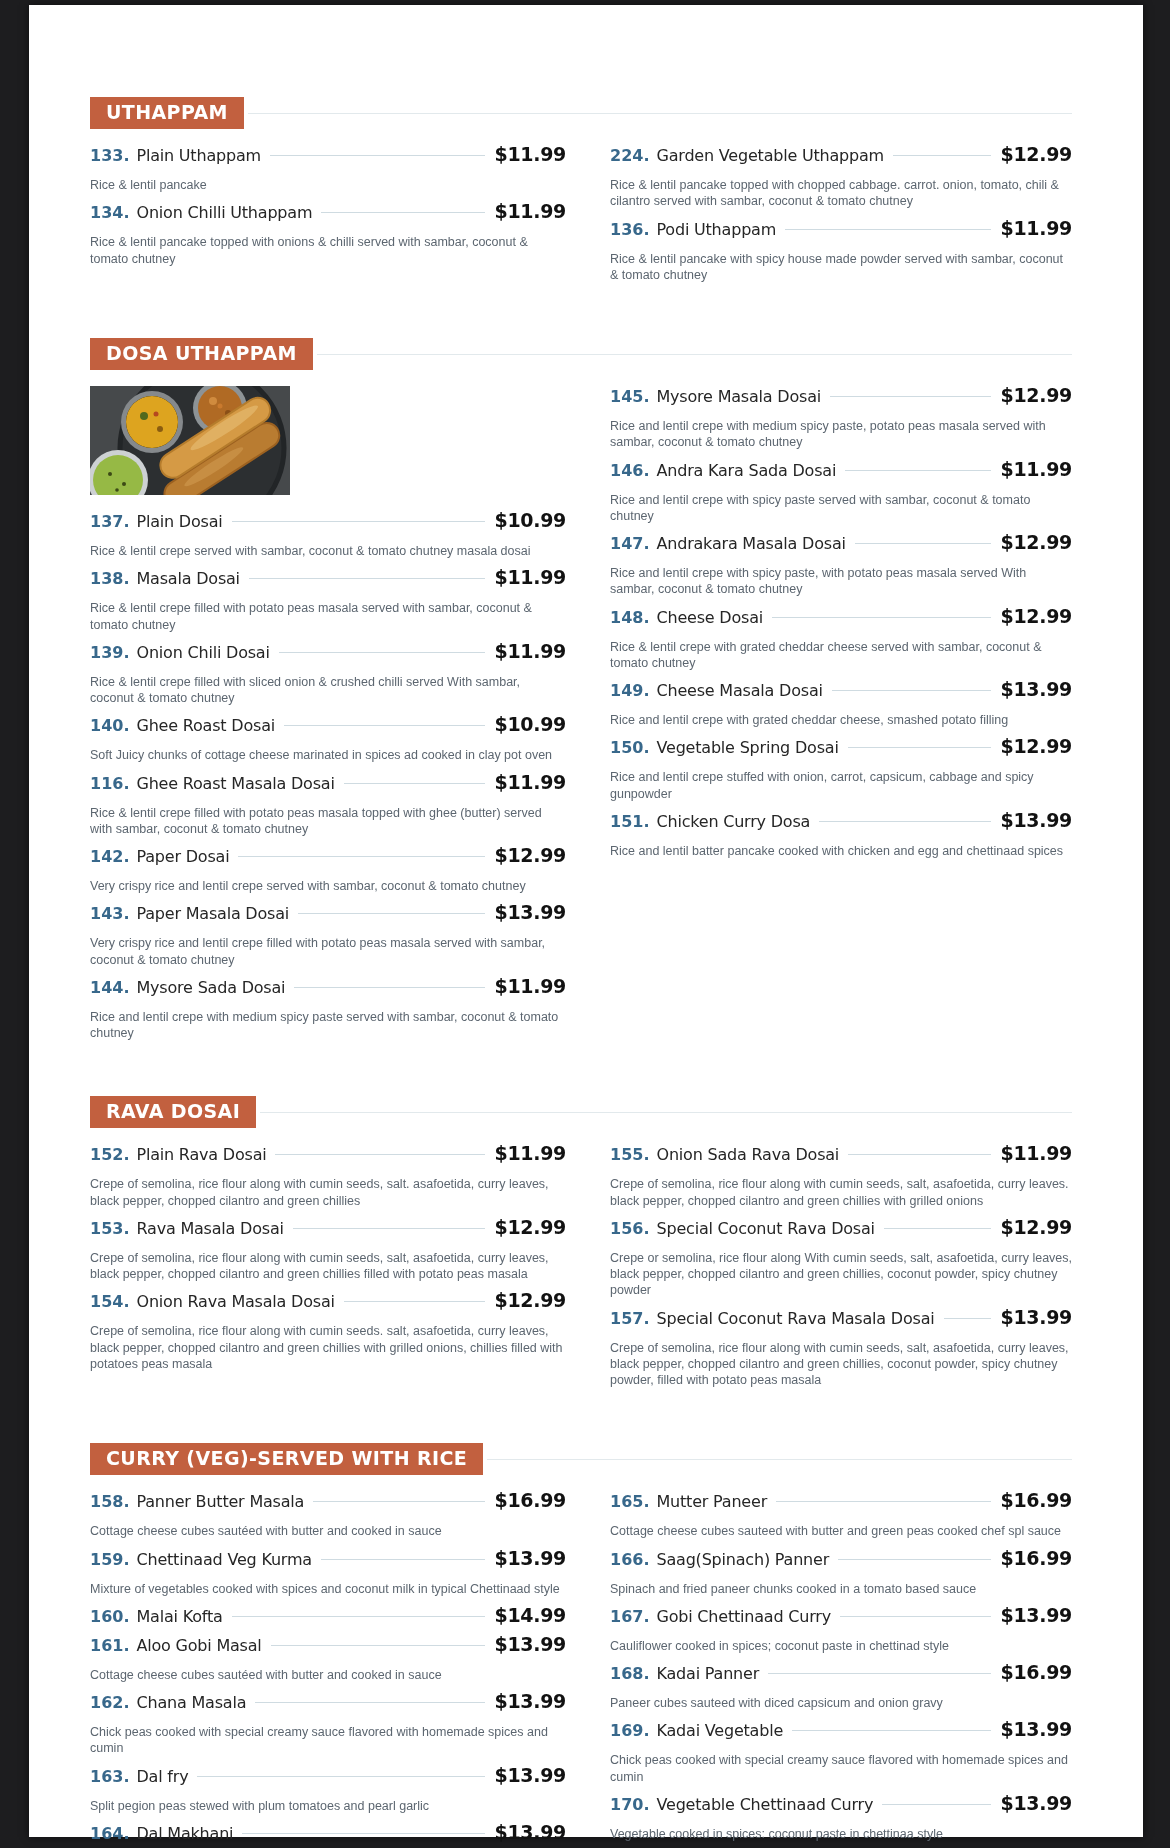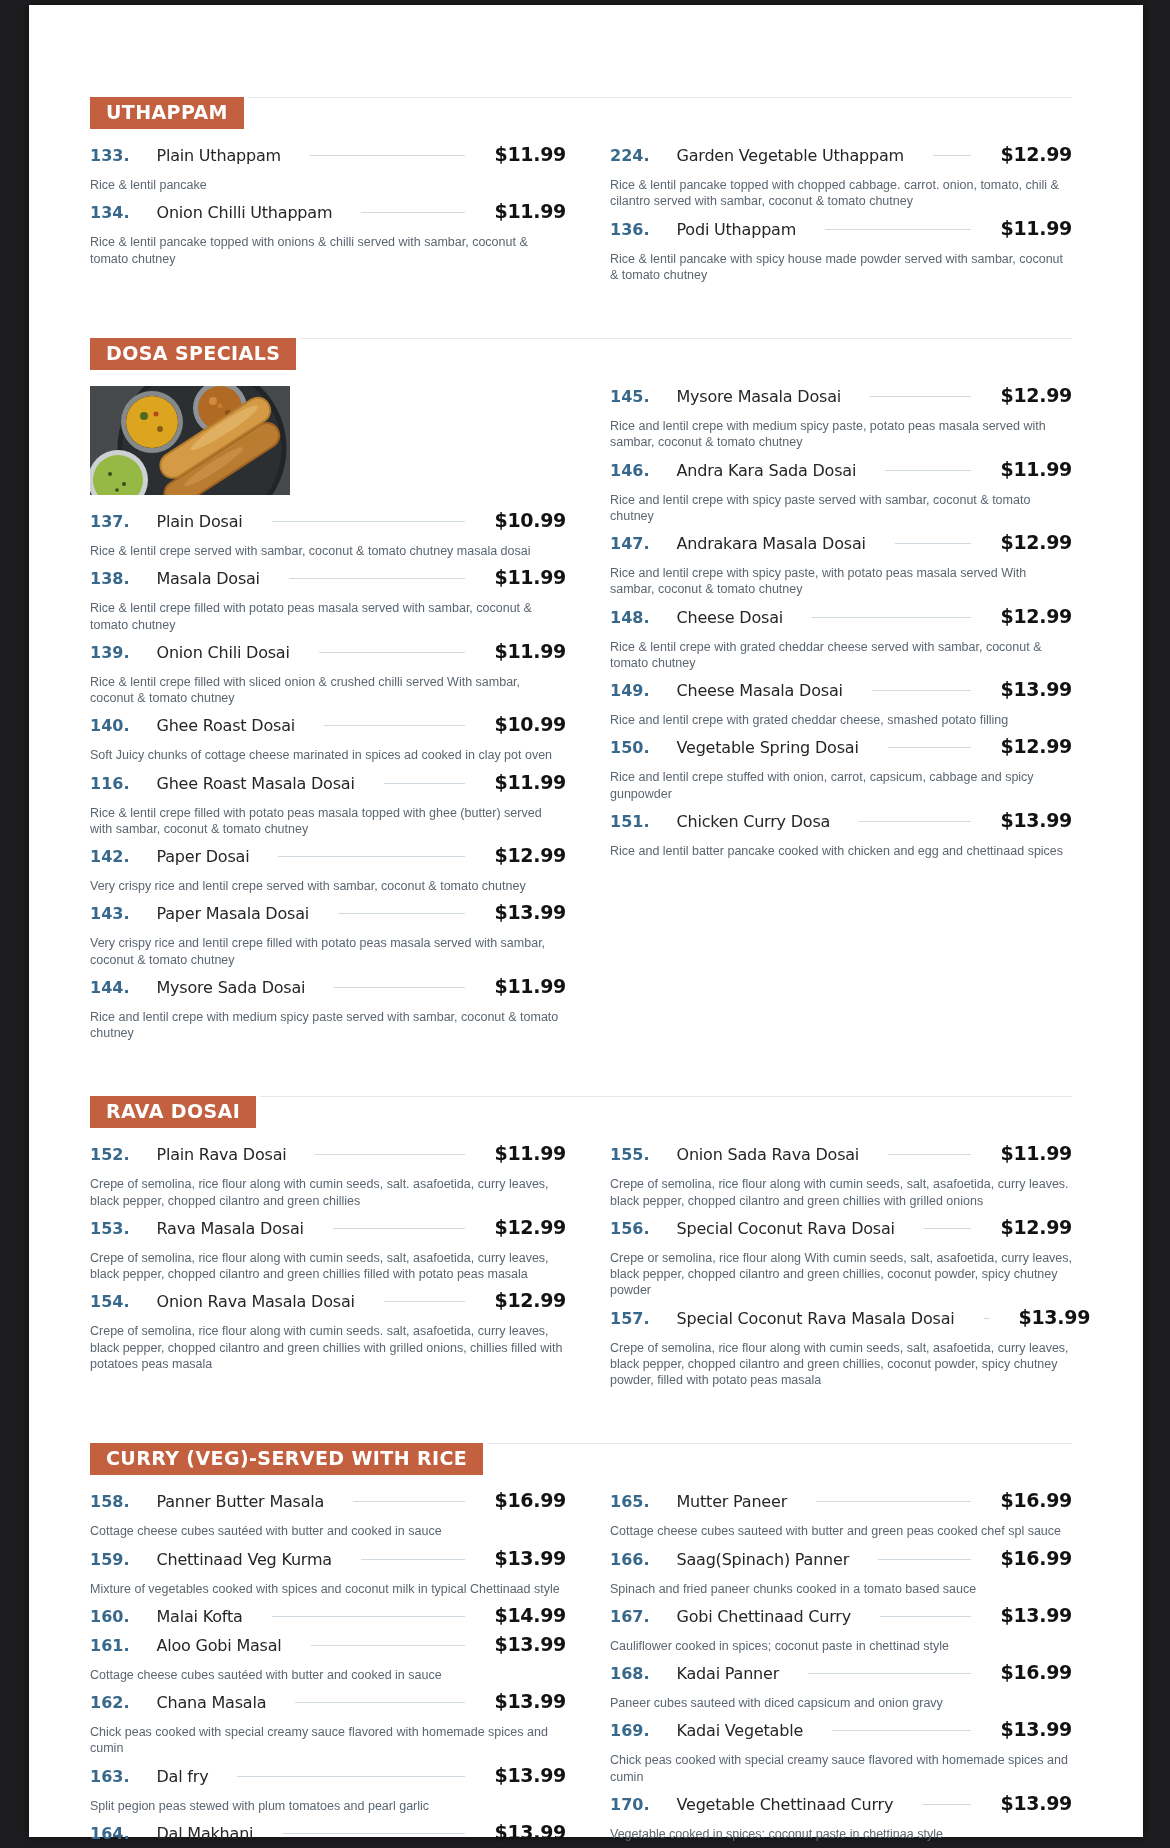--- a/index.html
+++ b/index.html
@@ -8,33 +8,33 @@
     background:var(--frame-bg,#1d1d1f);
     font-family:"Liberation Sans",sans-serif;
   }
   .paper{
     position:absolute;left:29px;top:5px;width:1114px;height:1832px;
     background:var(--paper-bg,#ffffff);
     box-sizing:border-box;padding:92px 0 0 61px;
     box-shadow:0 0 8px rgba(0,0,0,.55);
   }
   .section{width:982px;margin:0 0 48px 0;}
-  .section-header{display:flex;margin-bottom:14px;}
+  .section-header{display:flex;align-items:center;margin-bottom:14px;}
   .badge{
     background:var(--accent,#c2603f);color:#fff;
     font-family:"DejaVu Sans",sans-serif;font-weight:bold;
     font-size:19px;line-height:1;letter-spacing:.4px;
     padding:6px 16px 7px 16px;white-space:nowrap;
   }
   .header-rule{flex:1 1 0;border-top:1px solid var(--rule,#e2e9ec);margin-left:4px;}
   .cols{display:grid;grid-template-columns:476px 462px;column-gap:44px;align-items:start;}
   .photo{width:200px;height:109px;margin:2px 0 14px 0;}
   .photo svg{display:block;}
   .item{margin-bottom:7px;}
-  .item-head{display:flex;align-items:baseline;gap:20px;}
+  .item-head{display:flex;align-items:baseline;}
   .num{
     color:var(--num,#38688b);font-family:"DejaVu Sans",sans-serif;
     font-weight:bold;font-size:16px;margin-right:7px;flex:0 0 auto;white-space:nowrap;
   }
   .name{
     color:var(--name,#262626);font-family:"DejaVu Sans",sans-serif;
     font-weight:normal;font-size:16px;flex:0 1 auto;white-space:nowrap;letter-spacing:-.2px;
   }
   .leader{flex:1 1 0;min-width:6px;border-top:1px solid var(--leader,#cfdbe1);align-self:center;margin:3px 9px 0 9px;}
   .price{
@@ -96,21 +96,21 @@
       <span class="price">$11.99</span>
     </div>
     <div class="desc">Rice &amp; lentil pancake with spicy house made powder served with sambar, coconut &amp; tomato chutney</div>
   </div>
 </div>
     </div>
   </section>
 
   <section class="section">
     <div class="section-header">
-      <span class="badge">DOSA SPECIALS</span>
+      <span class="badge">DOSA UTHAPPAM</span>
       <span class="header-rule"></span>
     </div>
     <div class="cols">
       <div class="col col-left">
   <div class="photo">
     <svg width="200" height="109" viewBox="0 0 200 109" xmlns="http://www.w3.org/2000/svg">
       <rect width="200" height="109" fill="#46494b"></rect>
       <circle cx="112" cy="62" r="82" fill="#2c2f31"></circle>
       <circle cx="112" cy="62" r="82" fill="none" stroke="#222527" stroke-width="5"></circle>
       <g>

